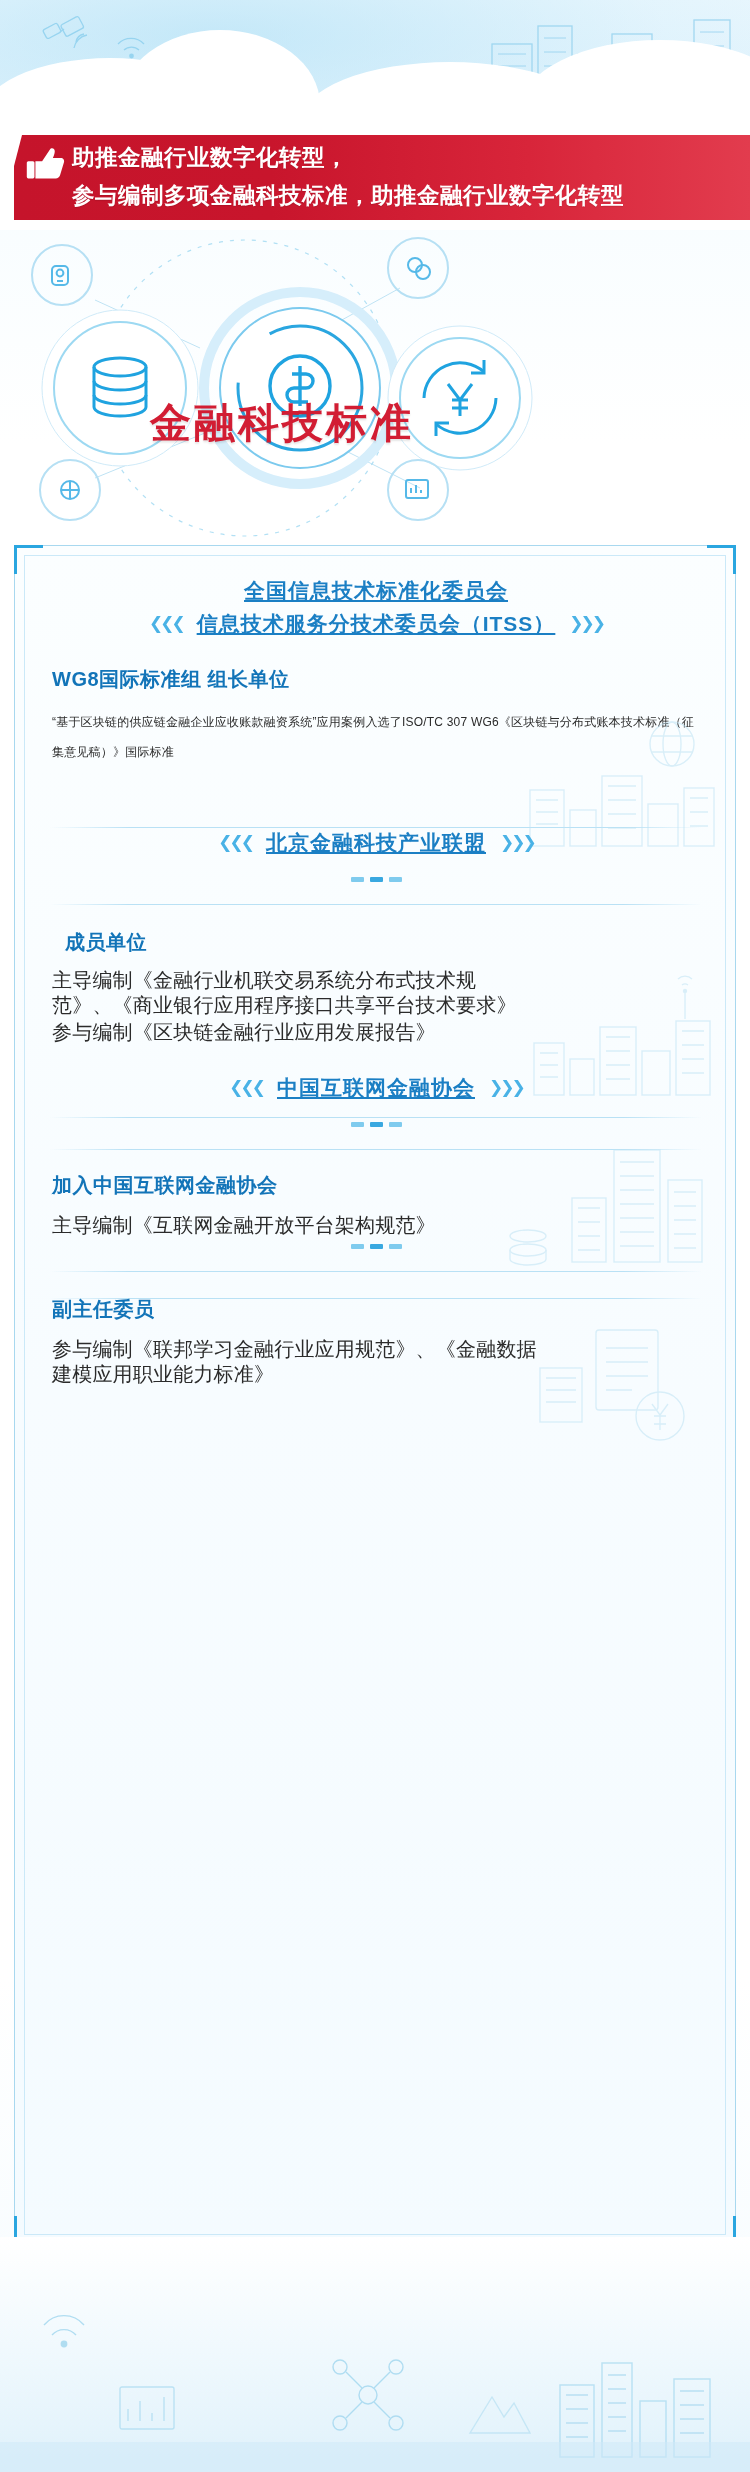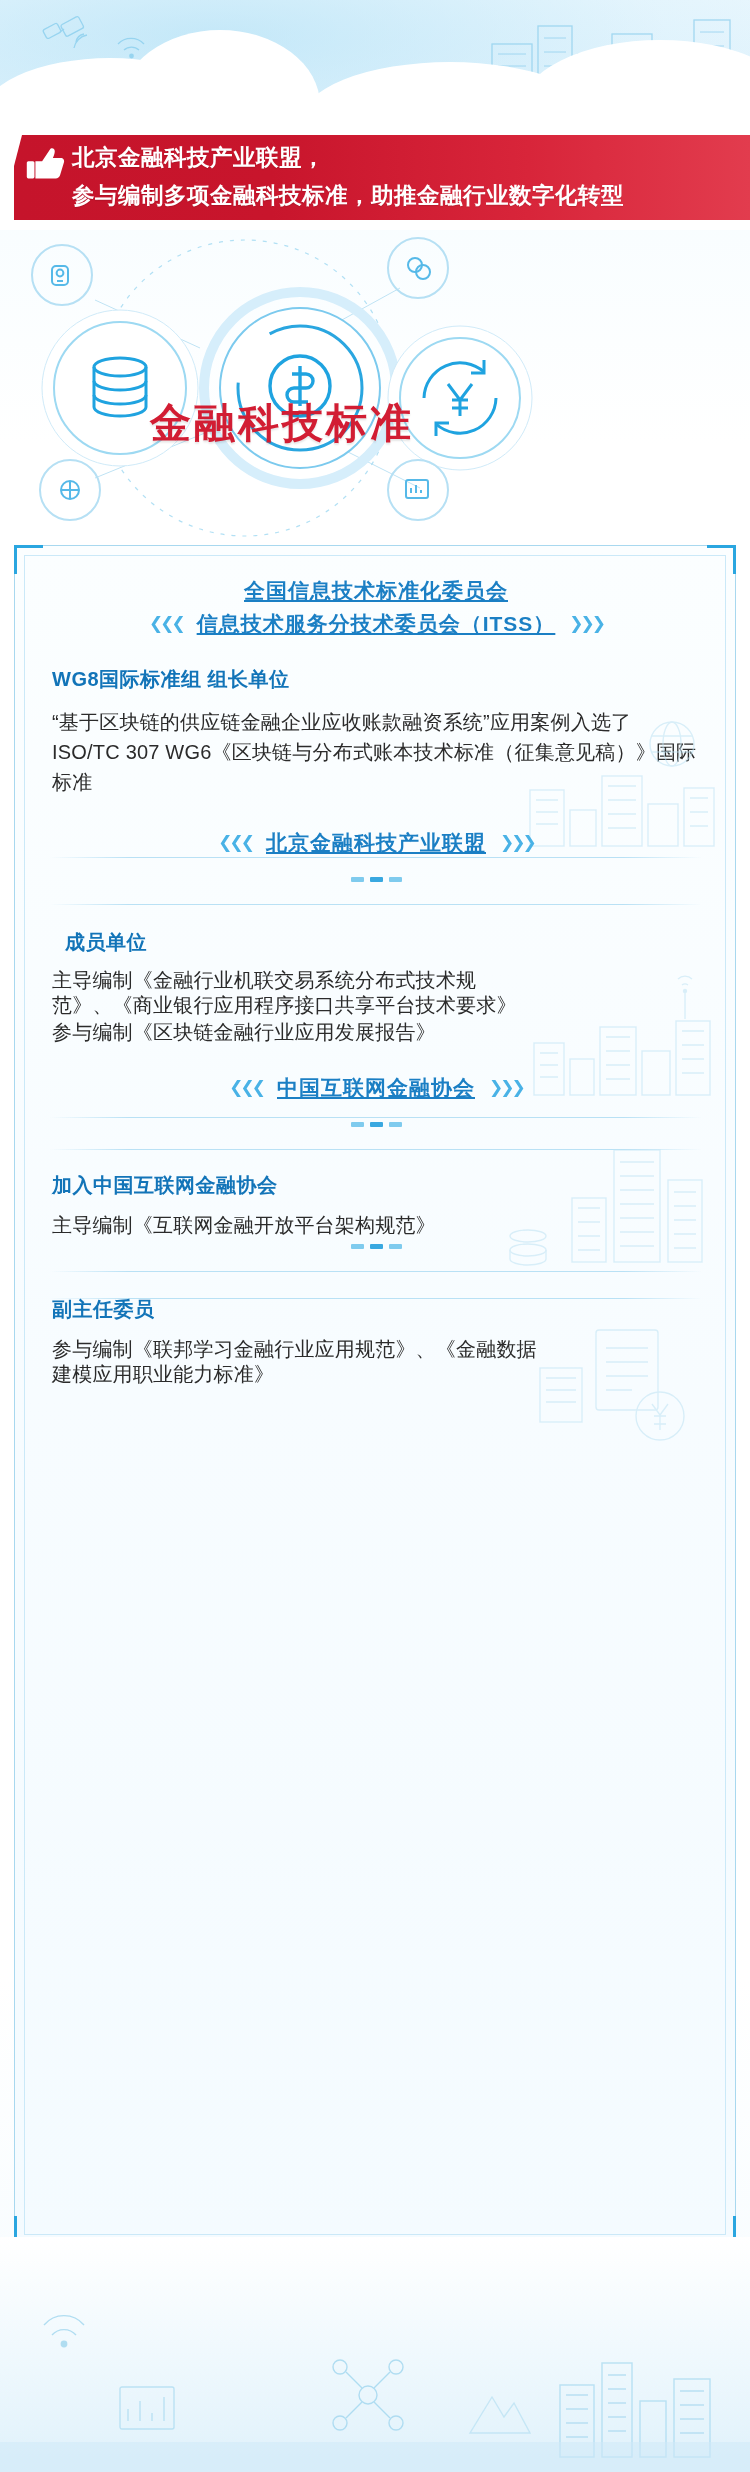--- a/index.html
+++ b/index.html
@@ -118,21 +118,21 @@
   .dots{text-align:center;margin-top:9px;}
   .dots span{
     display:inline-block;width:13px;height:5px;background:#7fcbee;margin:0 3px;border-radius:1px;
   }
   .dots span.mid{background:#39a8e0;}
 
   .sub-title{
     color:#1274b8;font-size:20px;font-weight:bold;letter-spacing:.5px;
   }
   .body-text{
-    color:#2b2b2b;font-size:20px;line-height:30px;letter-spacing:.2px;
+    color:#2b2b2b;font-size:12px;line-height:30px;letter-spacing:.2px;
   }
   .body-text.small{font-size:20px;line-height:25px;}
   .divider{
     height:1px;background:linear-gradient(90deg,rgba(160,215,240,0) 0%, #b9e1f5 12%, #b9e1f5 88%, rgba(160,215,240,0) 100%);
   }
 
   
   .art{position:absolute;opacity:.55;pointer-events:none;}
 
   
@@ -218,21 +218,21 @@
   <div class="banner">
     <div class="banner-bg"></div>
     <div class="banner-notch"></div>
 
     <svg class="thumb" viewBox="0 0 48 48">
       <path d="M14 21 h7 l8-12c1.6-2.4 5.2-1.4 5.2 1.6 0 2.2-1.1 4.9-2 7.2h8.3c2.4 0 4 2.2 3.3 4.4l-4.1 13.5c-.6 2-2.4 3.3-4.5 3.3H14z" fill="#ffffff"></path>
       <rect x="5" y="21" width="8" height="18" rx="1.6" fill="#ffffff"></rect>
     </svg>
 
     <div class="banner-text">
-      <div>北京金融科技产业联盟，</div>
+      <div>助推金融行业数字化转型，</div>
       <div>参与编制多项金融科技标准，助推金融行业数字化转型</div>
     </div>
   </div>
 
   <div class="graphic">
     <svg viewBox="0 0 750 320" width="750" height="320">
       <defs>
         <linearGradient id="ringGrad" x1="0" y1="0" x2="1" y2="1">
           <stop offset="0%" stop-color="#bfe7f9"></stop>
           <stop offset="100%" stop-color="#6cc3ea"></stop>

